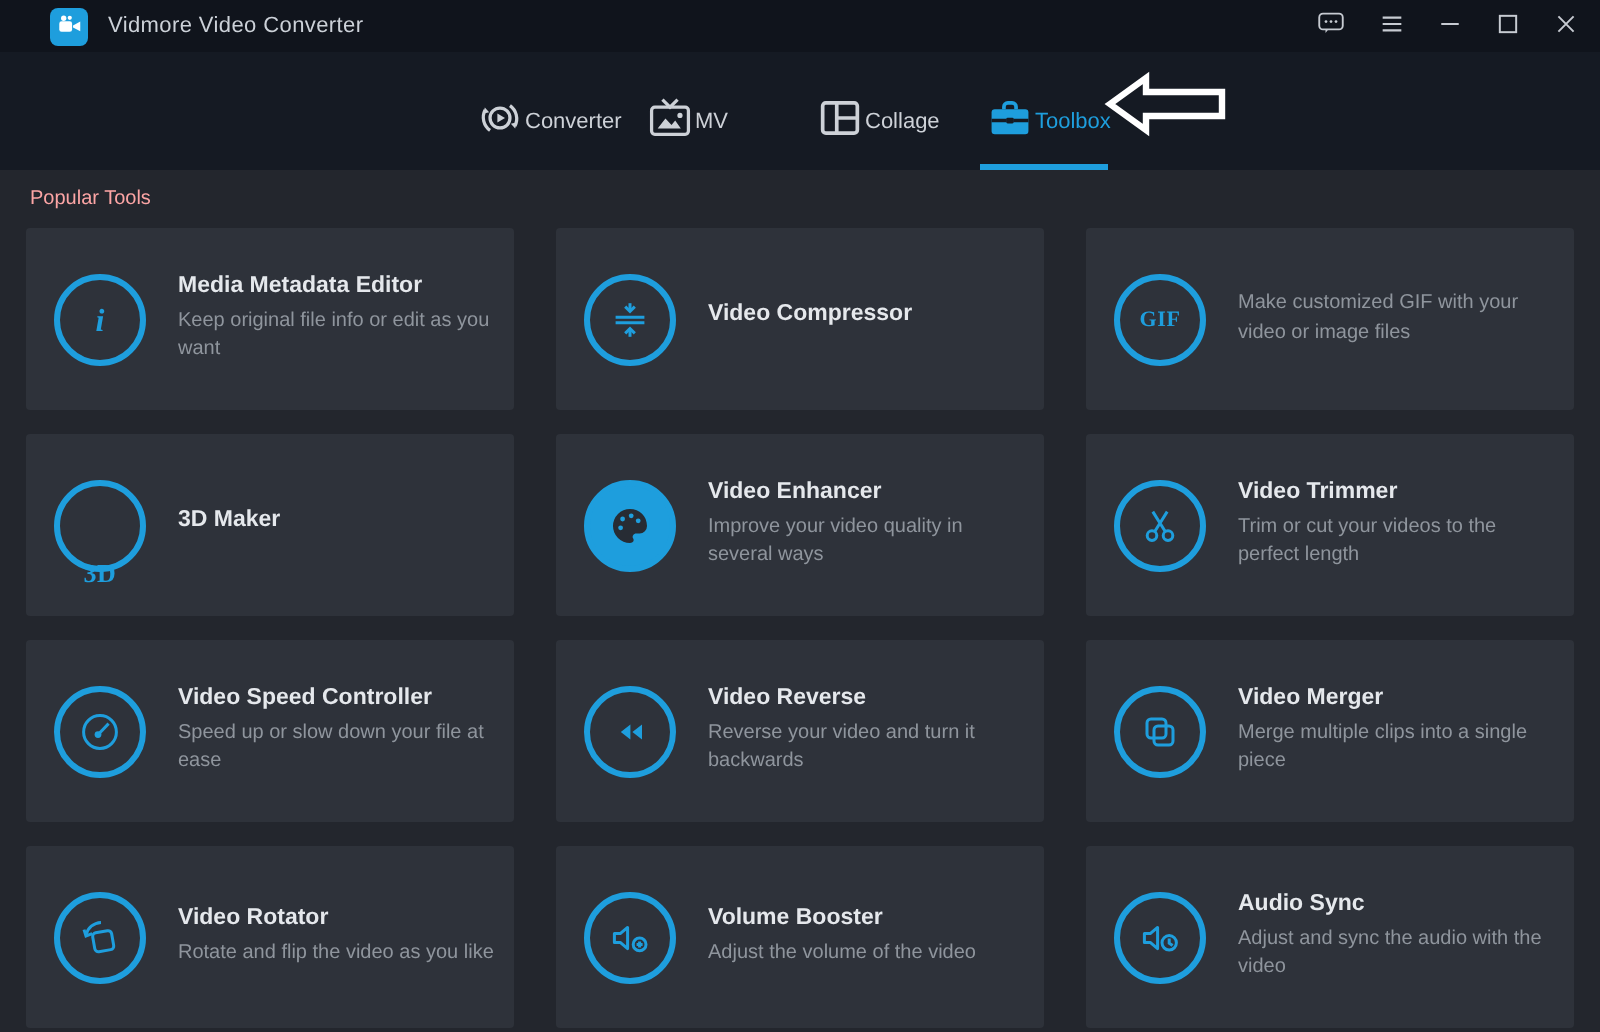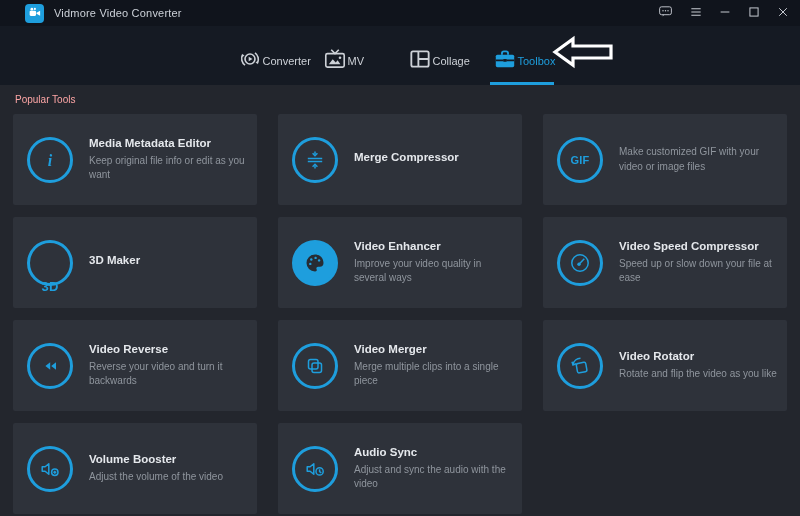--- a/index.html
+++ b/index.html
@@ -38,21 +38,21 @@
   .tab-arrow{position:absolute;left:552px;top:8px;width:62px;height:36px;}
   .tab-arrow svg{width:62px;height:36px;}
   
   .content{padding:9px 13px 0;}
   .heading{font-size:10px;font-weight:400;color:#fca5a5;margin:0 0 9px 2px;}
   .grid{display:grid;grid-template-columns:repeat(3,1fr);gap:12px 21px;}
   .tool-card{background:var(--card-bg);height:91px;border-radius:2px;display:flex;align-items:center;padding:0 10px 0 14px;cursor:pointer;}
   .tool-icon{flex:0 0 46px;width:46px;height:46px;border:3px solid var(--accent);border-radius:50%;display:flex;align-items:center;justify-content:center;color:var(--accent);margin-right:16px;}
   .tool-icon svg{width:24px;height:24px;display:block;}
   .tool-icon.filled{background:var(--accent);color:#272c34;}
-  .icon-text{font-weight:bold;color:var(--accent);font-size:11px;letter-spacing:.3px;}
+  .icon-text{font-weight:bold;color:var(--accent);font-size:11px;letter-spacing:.3px;font-family:Liberation Serif, serif;}
   .icon-text.big{font-size:13px;margin-top:48px;}
   .tool-text{min-width:0;}
   .tool-title{font-size:11.5px;font-weight:bold;color:#e5e8ec;margin:0 0 5px;}
   .tool-desc{font-size:10px;color:#8f959d;margin:0;line-height:1.45;max-width:172px;}
 </style>
 </head>
 <body>
 
 <div class="titlebar">
   <span class="app-icon">
@@ -167,21 +167,21 @@
         <span class="tool-icon">
           <svg viewBox="0 0 24 24" xmlns="http://www.w3.org/2000/svg">
             <path d="M12 3.6v3" fill="none" stroke="currentColor" stroke-width="1.5"></path>
             <path d="M9.6 5.3L12 7.7l2.4-2.4" fill="none" stroke="currentColor" stroke-width="1.5"></path>
             <path d="M4.8 10.6h14.4M4.8 13.4h14.4" fill="none" stroke="currentColor" stroke-width="1.5"></path>
             <path d="M12 20.4v-3" fill="none" stroke="currentColor" stroke-width="1.5"></path>
             <path d="M9.6 18.7L12 16.3l2.4 2.4" fill="none" stroke="currentColor" stroke-width="1.5"></path>
           </svg>
         </span>
         <div class="tool-text">
-          <h3 class="tool-title">Merge Compressor</h3>
+          <h3 class="tool-title">Video Compressor</h3>
         </div>
       </div>
       <div class="tool-card">
         <span class="tool-icon">
           <span class="icon-text">GIF</span>
         </span>
         <div class="tool-text">
           <p class="tool-desc">Make customized GIF with your video or image files</p>
         </div>
       </div>
@@ -204,27 +204,40 @@
           </svg>
         </span>
         <div class="tool-text">
           <h3 class="tool-title">Video Enhancer</h3>
           <p class="tool-desc">Improve your video quality in several ways</p>
         </div>
       </div>
       <div class="tool-card">
         <span class="tool-icon">
           <svg viewBox="0 0 24 24" xmlns="http://www.w3.org/2000/svg">
+            <circle cx="8" cy="16.8" r="2.4" fill="none" stroke="currentColor" stroke-width="1.5"></circle>
+            <circle cx="16" cy="16.8" r="2.4" fill="none" stroke="currentColor" stroke-width="1.5"></circle>
+            <path d="M9.3 14.9L15.6 4.8M14.7 14.9L8.4 4.8" fill="none" stroke="currentColor" stroke-width="1.5"></path>
+          </svg>
+        </span>
+        <div class="tool-text">
+          <h3 class="tool-title">Video Trimmer</h3>
+          <p class="tool-desc">Trim or cut your videos to the perfect length</p>
+        </div>
+      </div>
+      <div class="tool-card">
+        <span class="tool-icon">
+          <svg viewBox="0 0 24 24" xmlns="http://www.w3.org/2000/svg">
             <circle cx="12" cy="12" r="8.2" fill="none" stroke="currentColor" stroke-width="1.5"></circle>
             <path d="M11.2 13.1l5.1-5.3" fill="none" stroke="currentColor" stroke-width="1.5"></path>
             <circle cx="11" cy="13.3" r="1.7" fill="currentColor"></circle>
           </svg>
         </span>
         <div class="tool-text">
-          <h3 class="tool-title">Video Speed Compressor</h3>
+          <h3 class="tool-title">Video Speed Controller</h3>
           <p class="tool-desc">Speed up or slow down your file at ease</p>
         </div>
       </div>
       <div class="tool-card">
         <span class="tool-icon">
           <svg viewBox="0 0 24 24" xmlns="http://www.w3.org/2000/svg">
             <path d="M12.2 8.2L7.4 12l4.8 3.8zM18 8.2L13.2 12l4.8 3.8z" fill="currentColor"></path>
           </svg>
         </span>
         <div class="tool-text">

